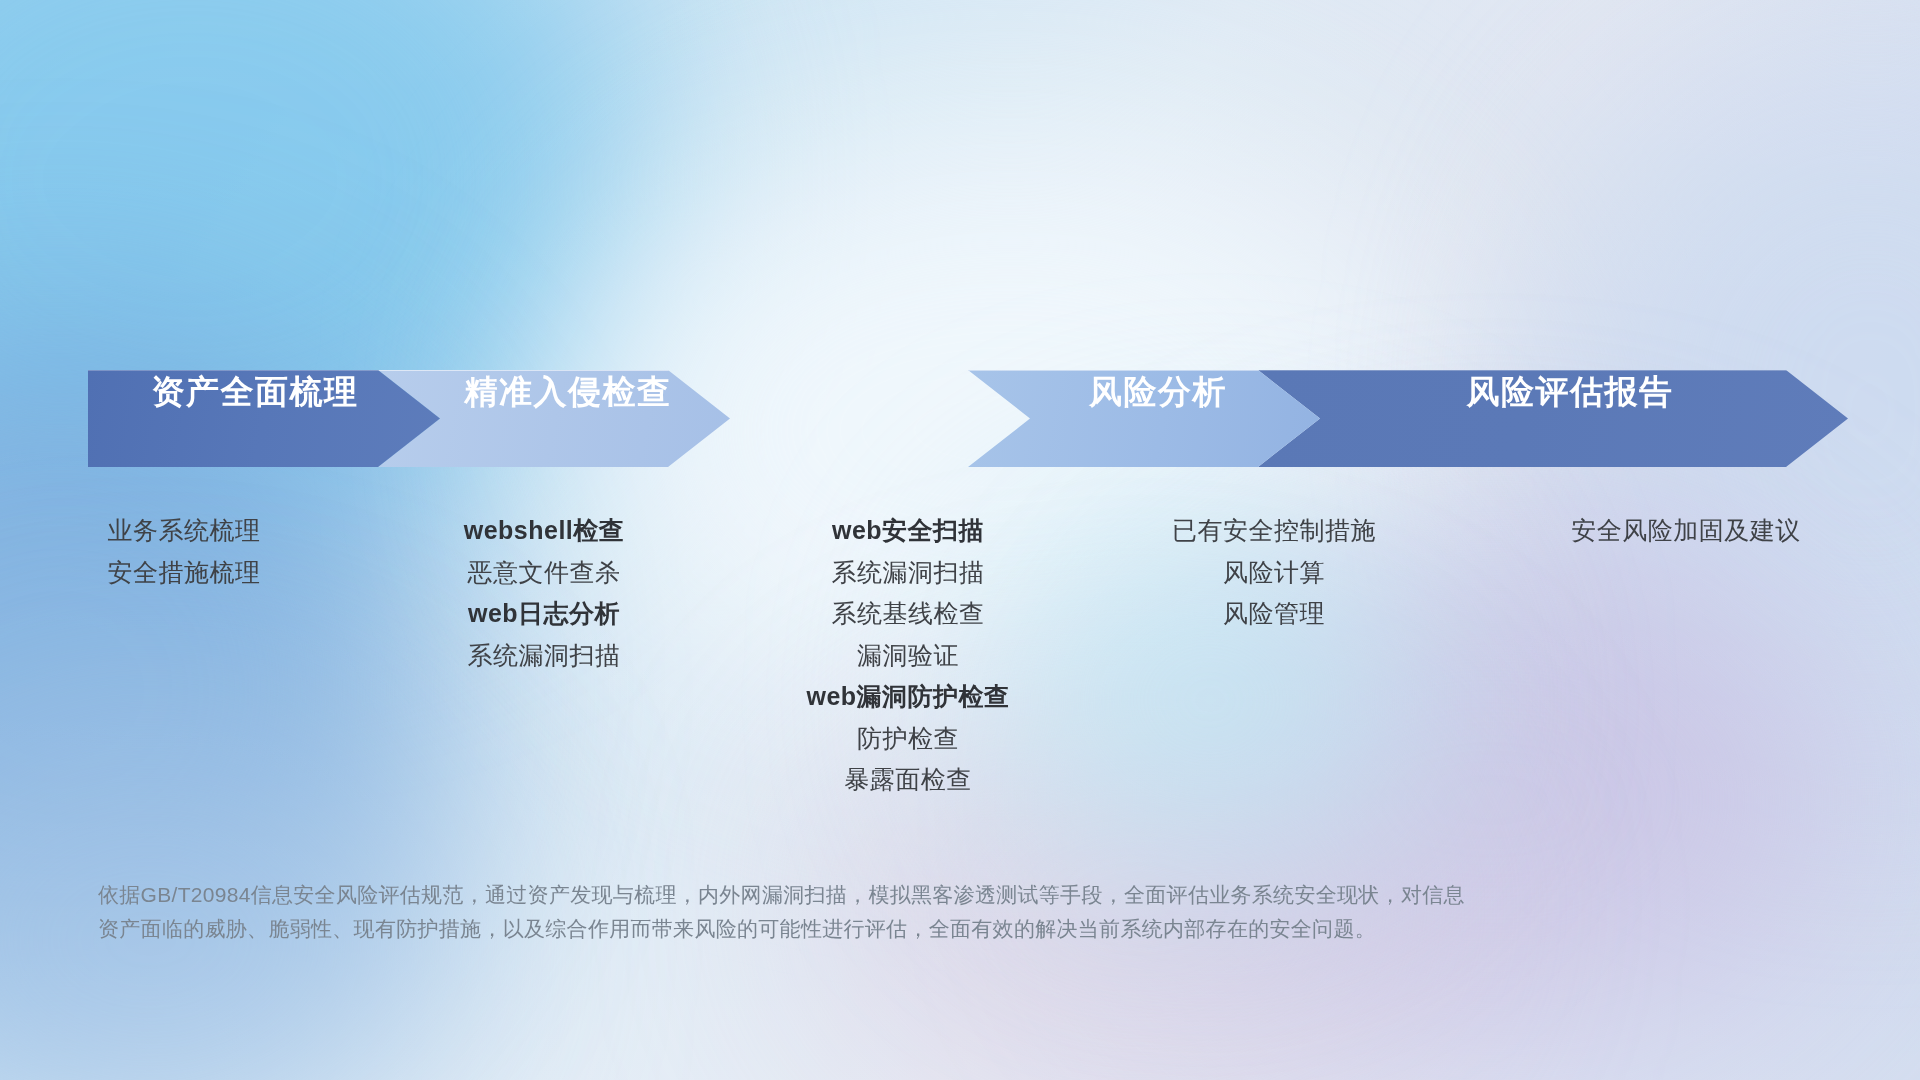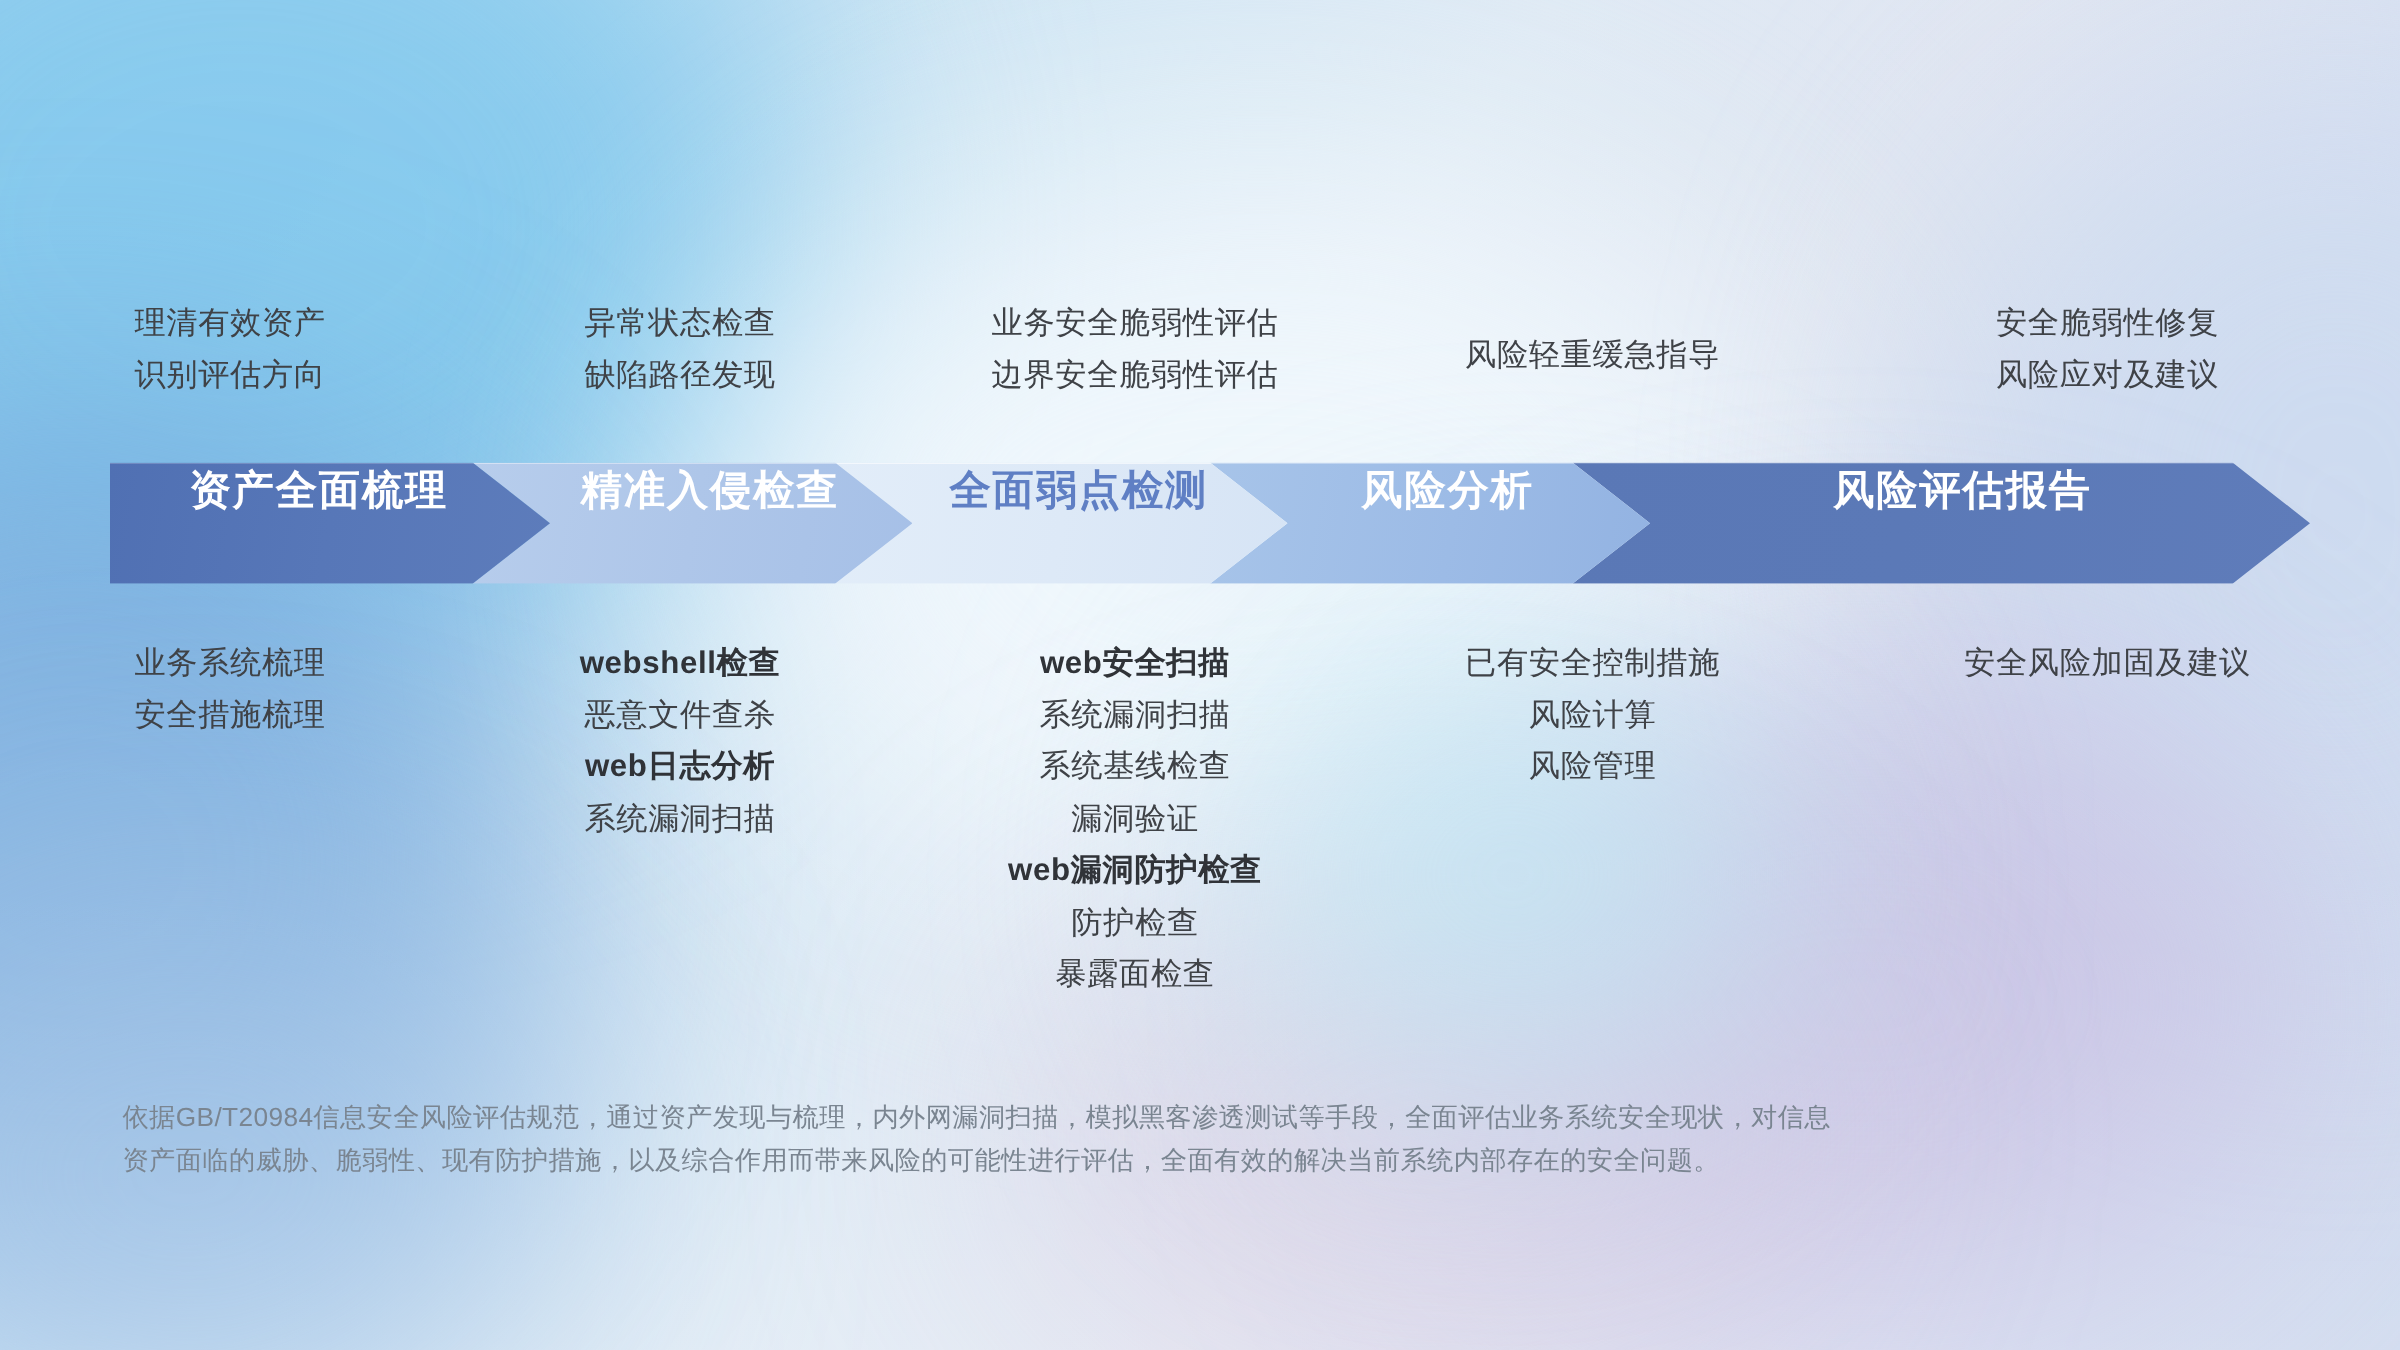--- a/index.html
+++ b/index.html
@@ -180,64 +180,37 @@
     <div class="blob blob-b"></div>
     <div class="blob blob-c"></div>
     <div class="blob blob-h"></div>
     <div class="blob blob-d"></div>
     <div class="blob blob-e"></div>
     <div class="blob blob-f"></div>
     <div class="blob blob-g"></div>
   </div>
   <div class="bg-layer bg-veil"></div>
 
-  <div class="top-labels">
-    <div class="top-col" style="width:368px;">
-      <div class="col-text">理清有效资产</div>
-      <div class="col-text">识别评估方向</div>
-    </div>
-    <div class="top-col" style="width:352px;">
-      <div class="col-text">异常状态检查</div>
-      <div class="col-text">缺陷路径发现</div>
-    </div>
-    <div class="top-col" style="width:376px;">
-      <div class="col-text">业务安全脆弱性评估</div>
-      <div class="col-text">边界安全脆弱性评估</div>
-    </div>
-    <div class="top-col" style="width:356px;padding-top:26px;">
-      <div class="col-text">风险轻重缓急指导</div>
-    </div>
-    <div class="top-col" style="width:468px;">
-      <div class="col-text">安全脆弱性修复</div>
-      <div class="col-text">风险应对及建议</div>
-    </div>
-  </div>
 
   <div class="arrow-band">
 
     <div class="arrow" style="left:1170px; width:590px;
                 background:linear-gradient(100deg,#5a78b6 0%,#5b79b7 45%,#5f7cba 100%);
                 clip-path: polygon(0 0, calc(100% - 62px) 0, 100% 50%, calc(100% - 62px) 100%, 0 100%, 62px 50%);
                 box-shadow: inset 0 1px 0 rgba(255,255,255,.25);">
       <span class="cap" style="color:#ffffff; padding-left:52px;">风险评估报告</span>
     </div>
 
     <div class="arrow" style="left:880px; width:352px;
                 background:linear-gradient(100deg,#a7c4e9 0%,#9cbbe6 55%,#93b3e2 100%);
                 clip-path: polygon(0 0, calc(100% - 62px) 0, 100% 50%, calc(100% - 62px) 100%, 0 100%, 62px 50%);
                 box-shadow: inset 0 1px 0 rgba(255,255,255,.45);">
       <span class="cap" style="color:#ffffff; padding-left:46px;">风险分析</span>
     </div>
 
-    <div class="arrow" style="left:580px; width:362px;
-                background:linear-gradient(100deg,#e2edf9 0%,#dde9f7 50%,#d6e4f5 100%);
-                clip-path: polygon(0 0, calc(100% - 62px) 0, 100% 50%, calc(100% - 62px) 100%, 0 100%, 62px 50%);
-                box-shadow: inset 0 1px 0 rgba(255,255,255,.8);">
-      <span class="cap" style="color:#5f7fc4; padding-left:46px;">全面弱点检测</span>
-    </div>
 
     <div class="arrow" style="left:290px; width:352px;
                 background:linear-gradient(100deg,#b7cdec 0%,#aec6e9 50%,#a6c0e7 100%);
                 clip-path: polygon(0 0, calc(100% - 62px) 0, 100% 50%, calc(100% - 62px) 100%, 0 100%, 62px 50%);
                 box-shadow: inset 0 1px 0 rgba(255,255,255,.55);">
       <span class="cap" style="color:#ffffff; padding-left:46px;">精准入侵检查</span>
     </div>
 
     <div class="arrow" style="left:0px; width:352px;
                 background:linear-gradient(100deg,#5070b3 0%,#5777b8 50%,#5d7cbb 100%);

